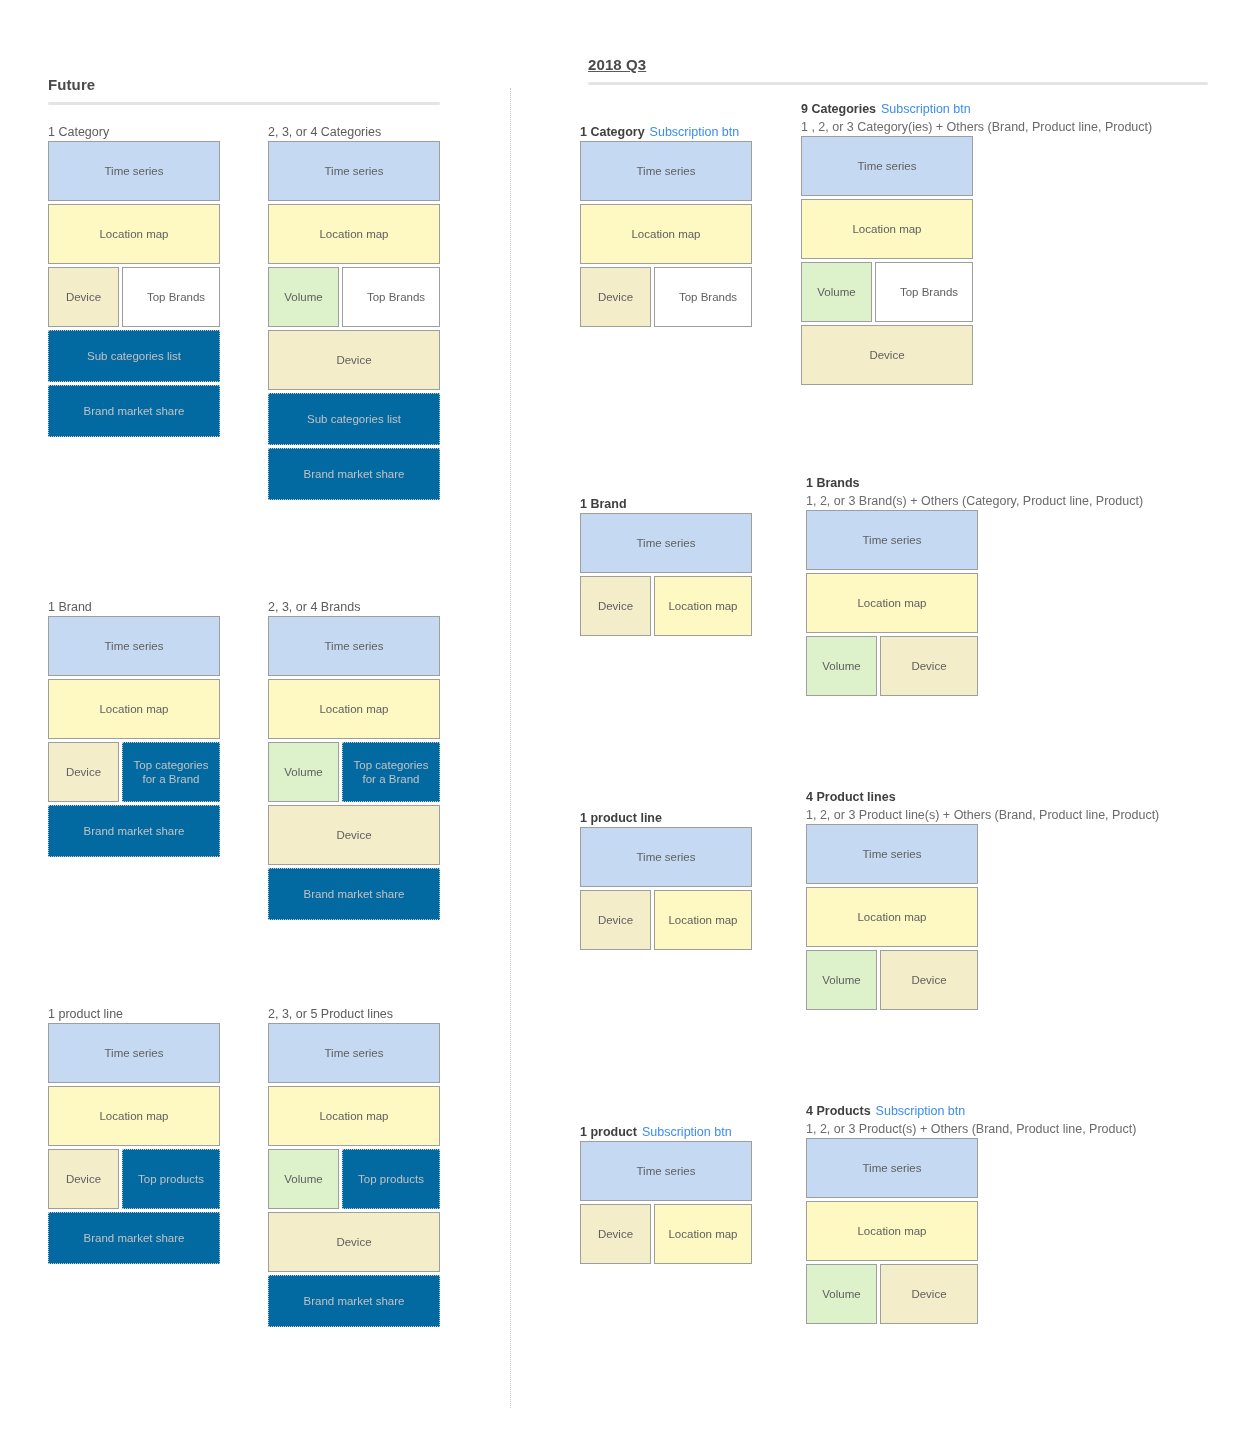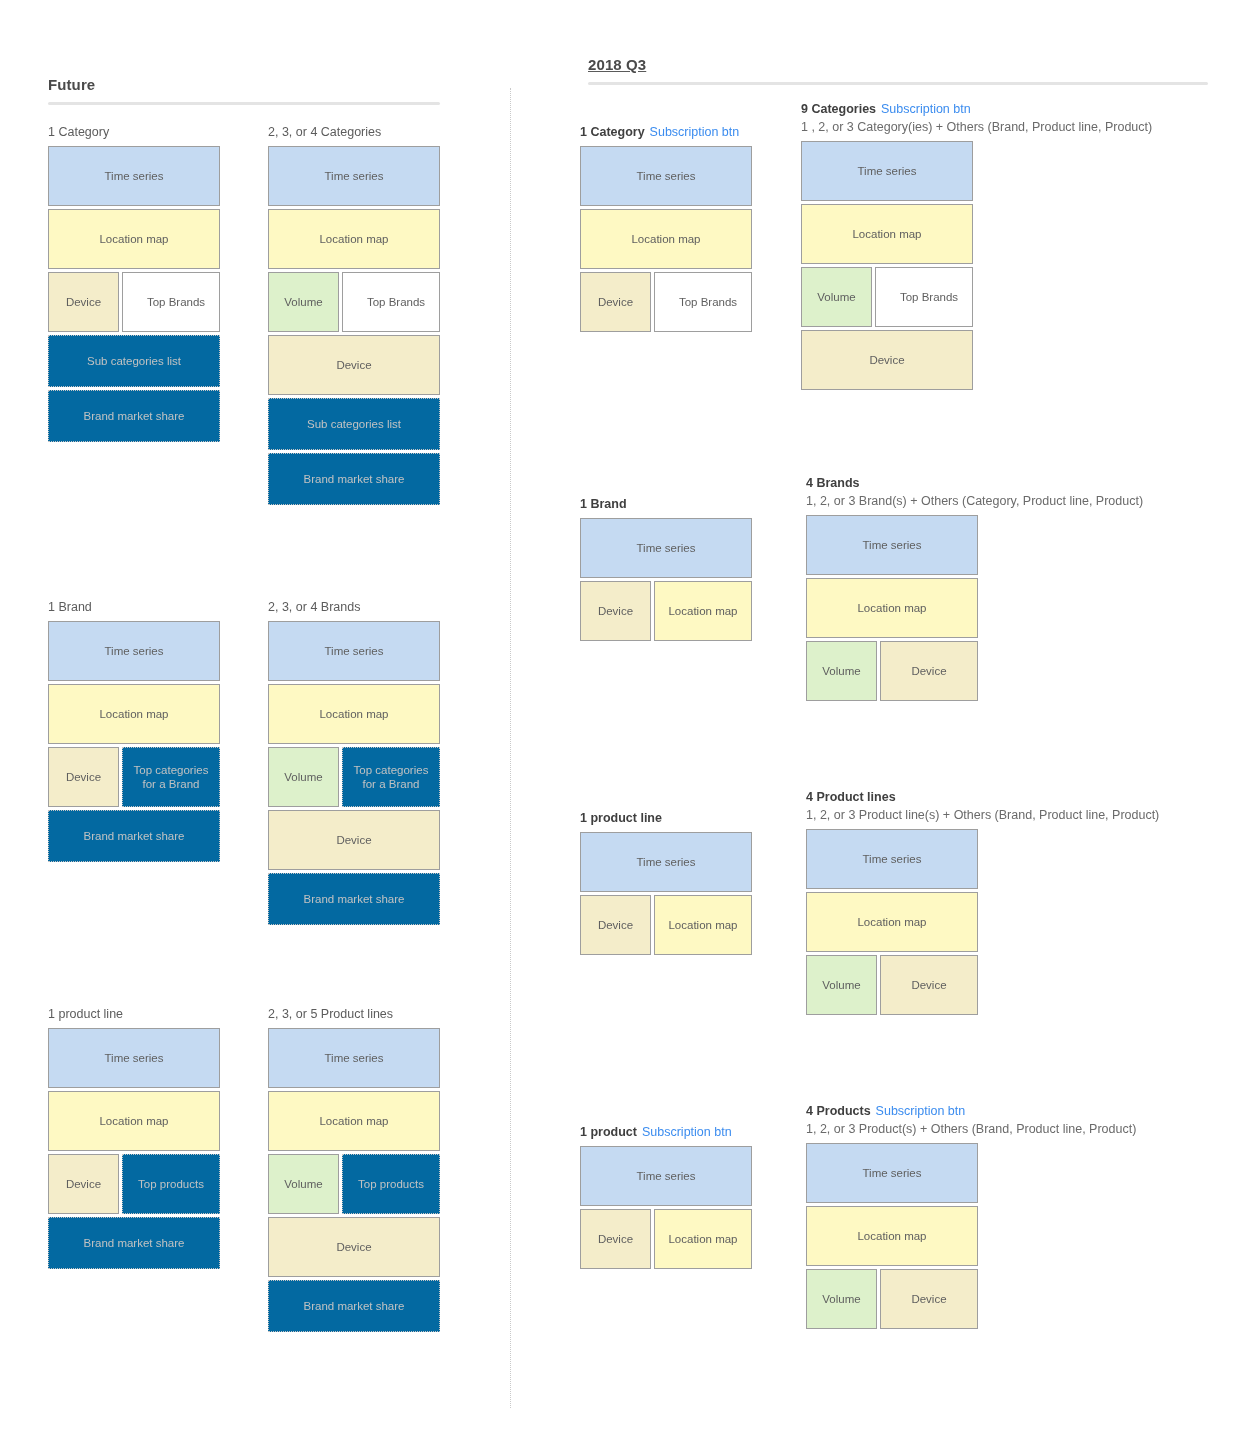--- a/index.html
+++ b/index.html
@@ -31,21 +31,21 @@
   .group { position:absolute; }
   .grp-label {
     font-size: 12.5px; color:#5c5c5c; line-height:17px; white-space:nowrap;
   }
   .grp-label.bold { font-weight:bold; color:#3f3f3f; }
   .sub-btn { color:#3b8cef; font-weight:normal; margin-left:5px; }
   .grp-sub {
     font-size:12.5px; color:#6a6a6a; line-height:17px; white-space:nowrap;
     margin-top:1px;
   }
-  .stack { margin-top:5px; }
+  .stack { }
 
   
   .blk {
     display:flex; align-items:center; justify-content:center;
     border:1px solid #9e9e9e;
     font-size:11.5px; color:#5f5f5f;
     text-align:center; line-height:14px;
     margin-bottom:3px;
   }
   .row { display:flex; gap:3px; margin-bottom:3px; }
@@ -194,21 +194,21 @@
     <div class="stack">
       <div class="blk c-blue" style="width:172px;height:60px;">Time series</div>
       <div class="row">
         <div class="blk c-yellow" style="width:71px;height:60px;">Device</div>
         <div class="blk c-pink" style="width:98px;height:60px;">Location map</div>
       </div>
     </div>
   </div>
 
   <div class="group" style="left:806px; top:475px; width:420px;">
-    <div class="grp-label bold"><span>4 Brands</span></div>
+    <div class="grp-label bold"><span>1 Brands</span></div>
     <div class="grp-sub">1, 2, or 3 Brand(s) + Others (Category, Product line, Product)</div>
     <div class="stack">
       <div class="blk c-blue" style="width:172px;height:60px;">Time series</div>
       <div class="blk c-pink" style="width:172px;height:60px;">Location map</div>
       <div class="row">
         <div class="blk c-green" style="width:71px;height:60px;">Volume</div>
         <div class="blk c-yellow" style="width:98px;height:60px;">Device</div>
       </div>
     </div>
   </div>

